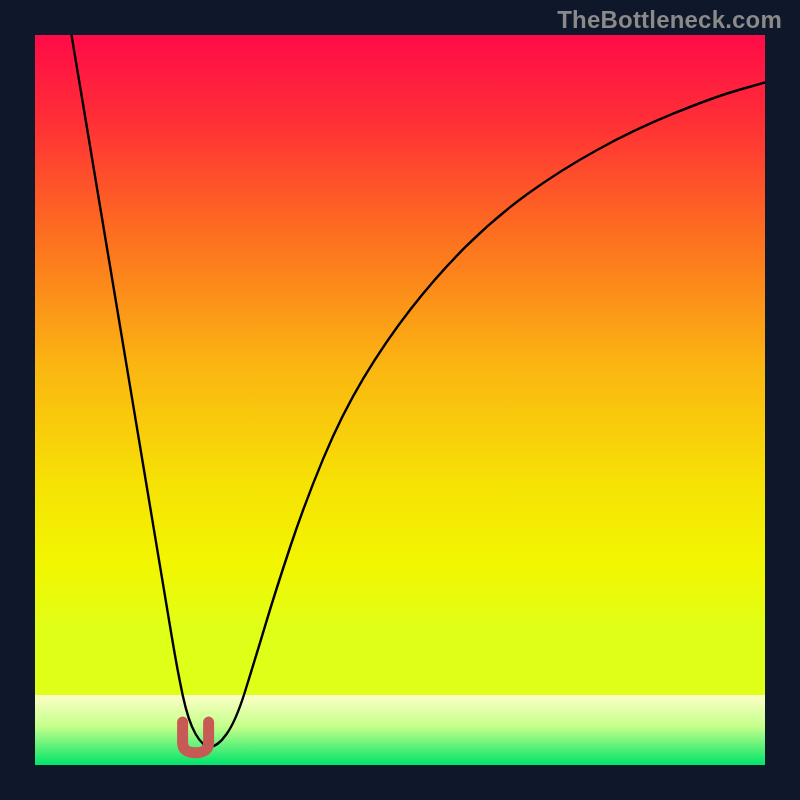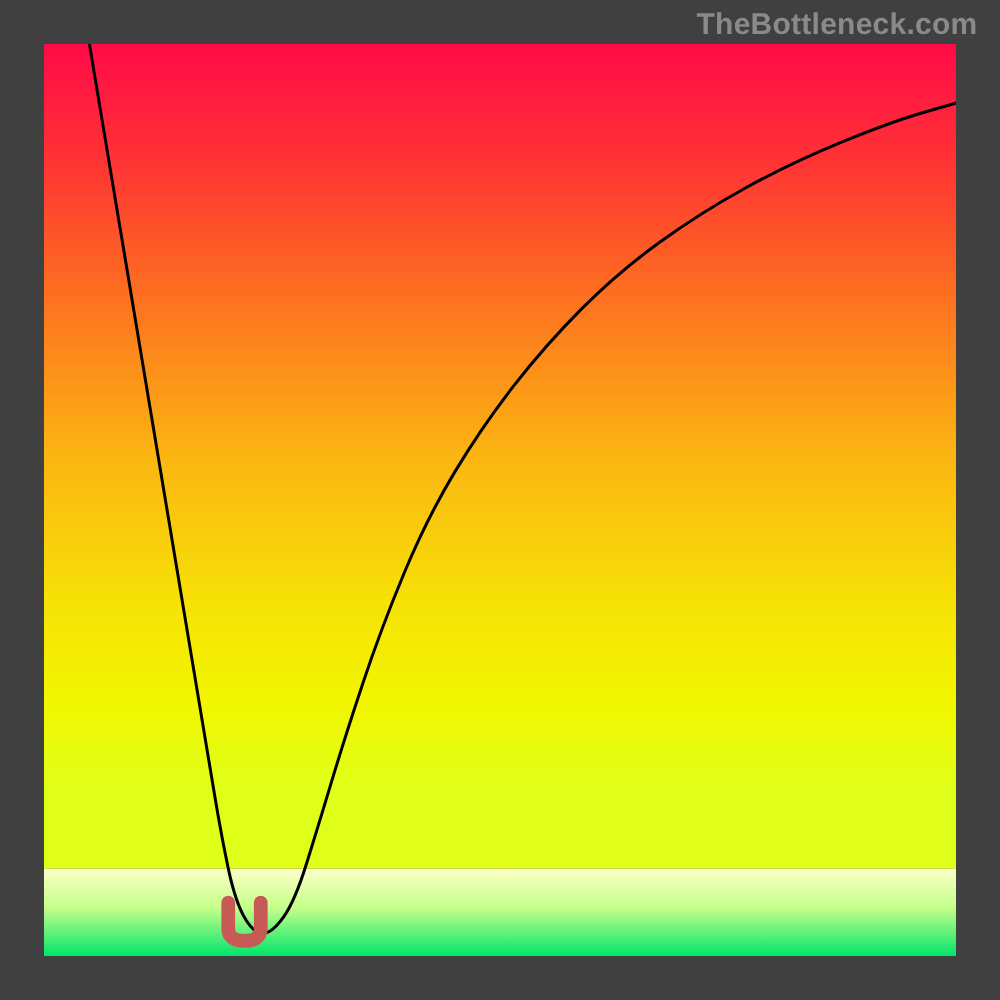--- a/index.html
+++ b/index.html
@@ -9,21 +9,21 @@
     height: 800px;
     background: #000;
     overflow: hidden;
   }
   .frame {
     position: absolute;
     left: 0;
     top: 0;
     width: 800px;
     height: 800px;
-    background: #404040;
+    background: #0f172a;
   }
   .plot {
     position: absolute;
     left: 35px;
     top: 35px;
     width: 730px;
     height: 730px;
     overflow: hidden;
   }
   .watermark {

